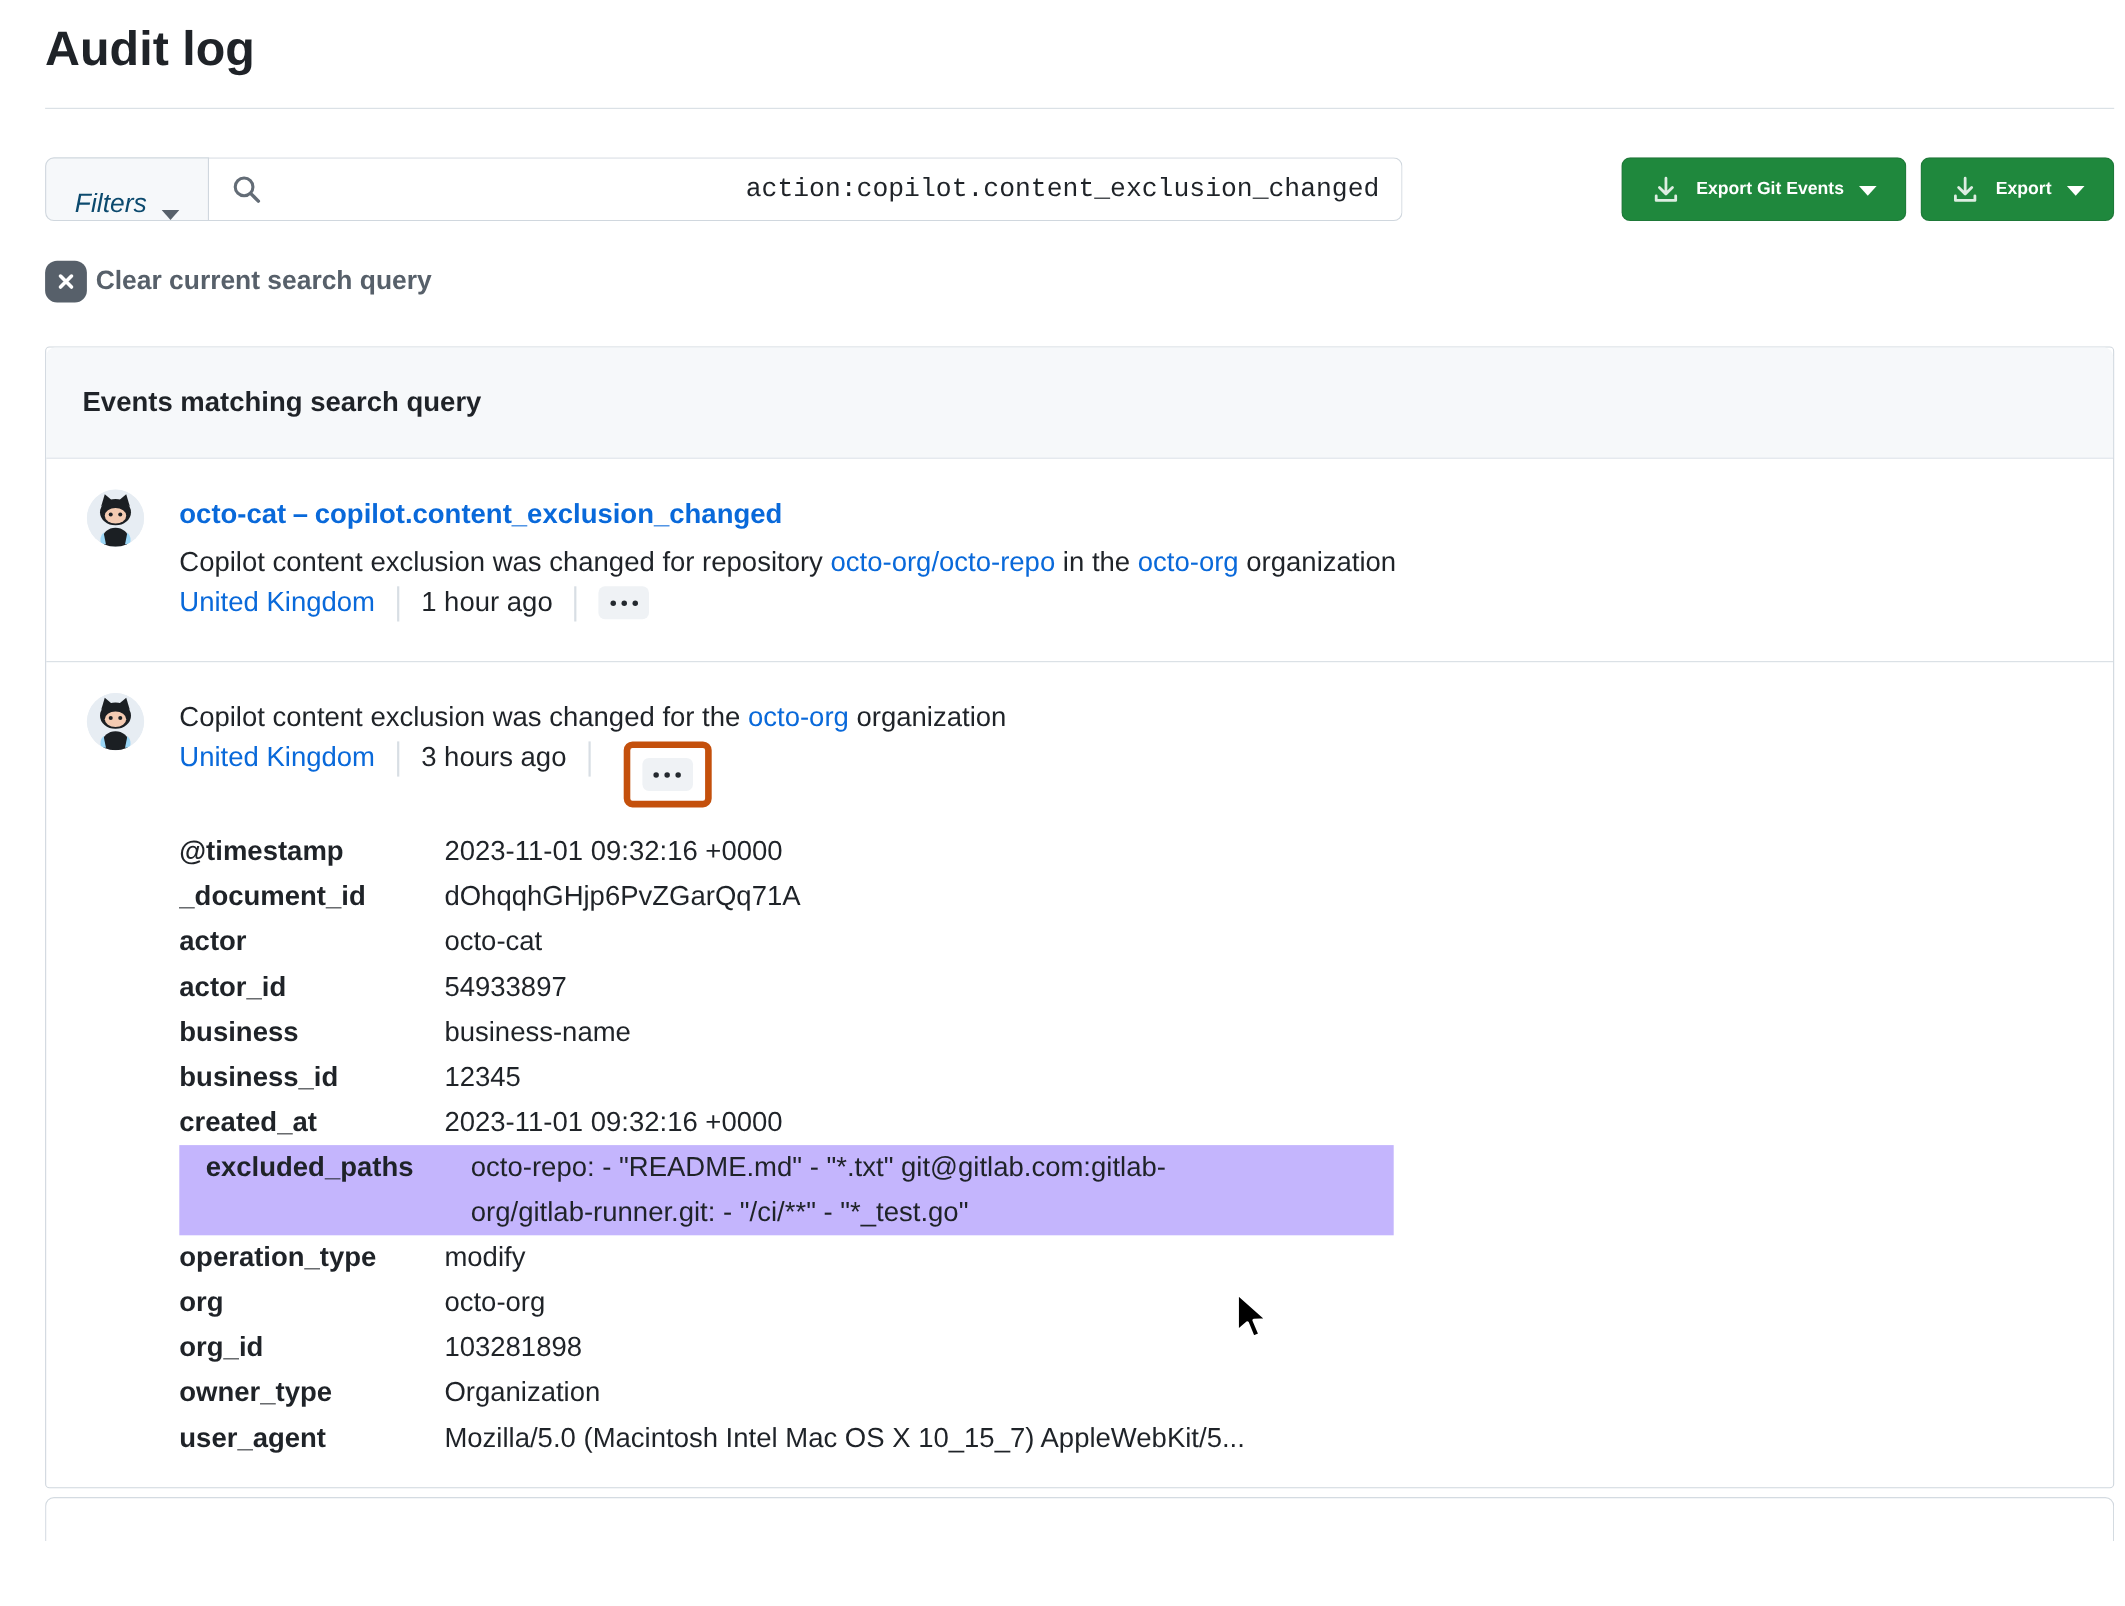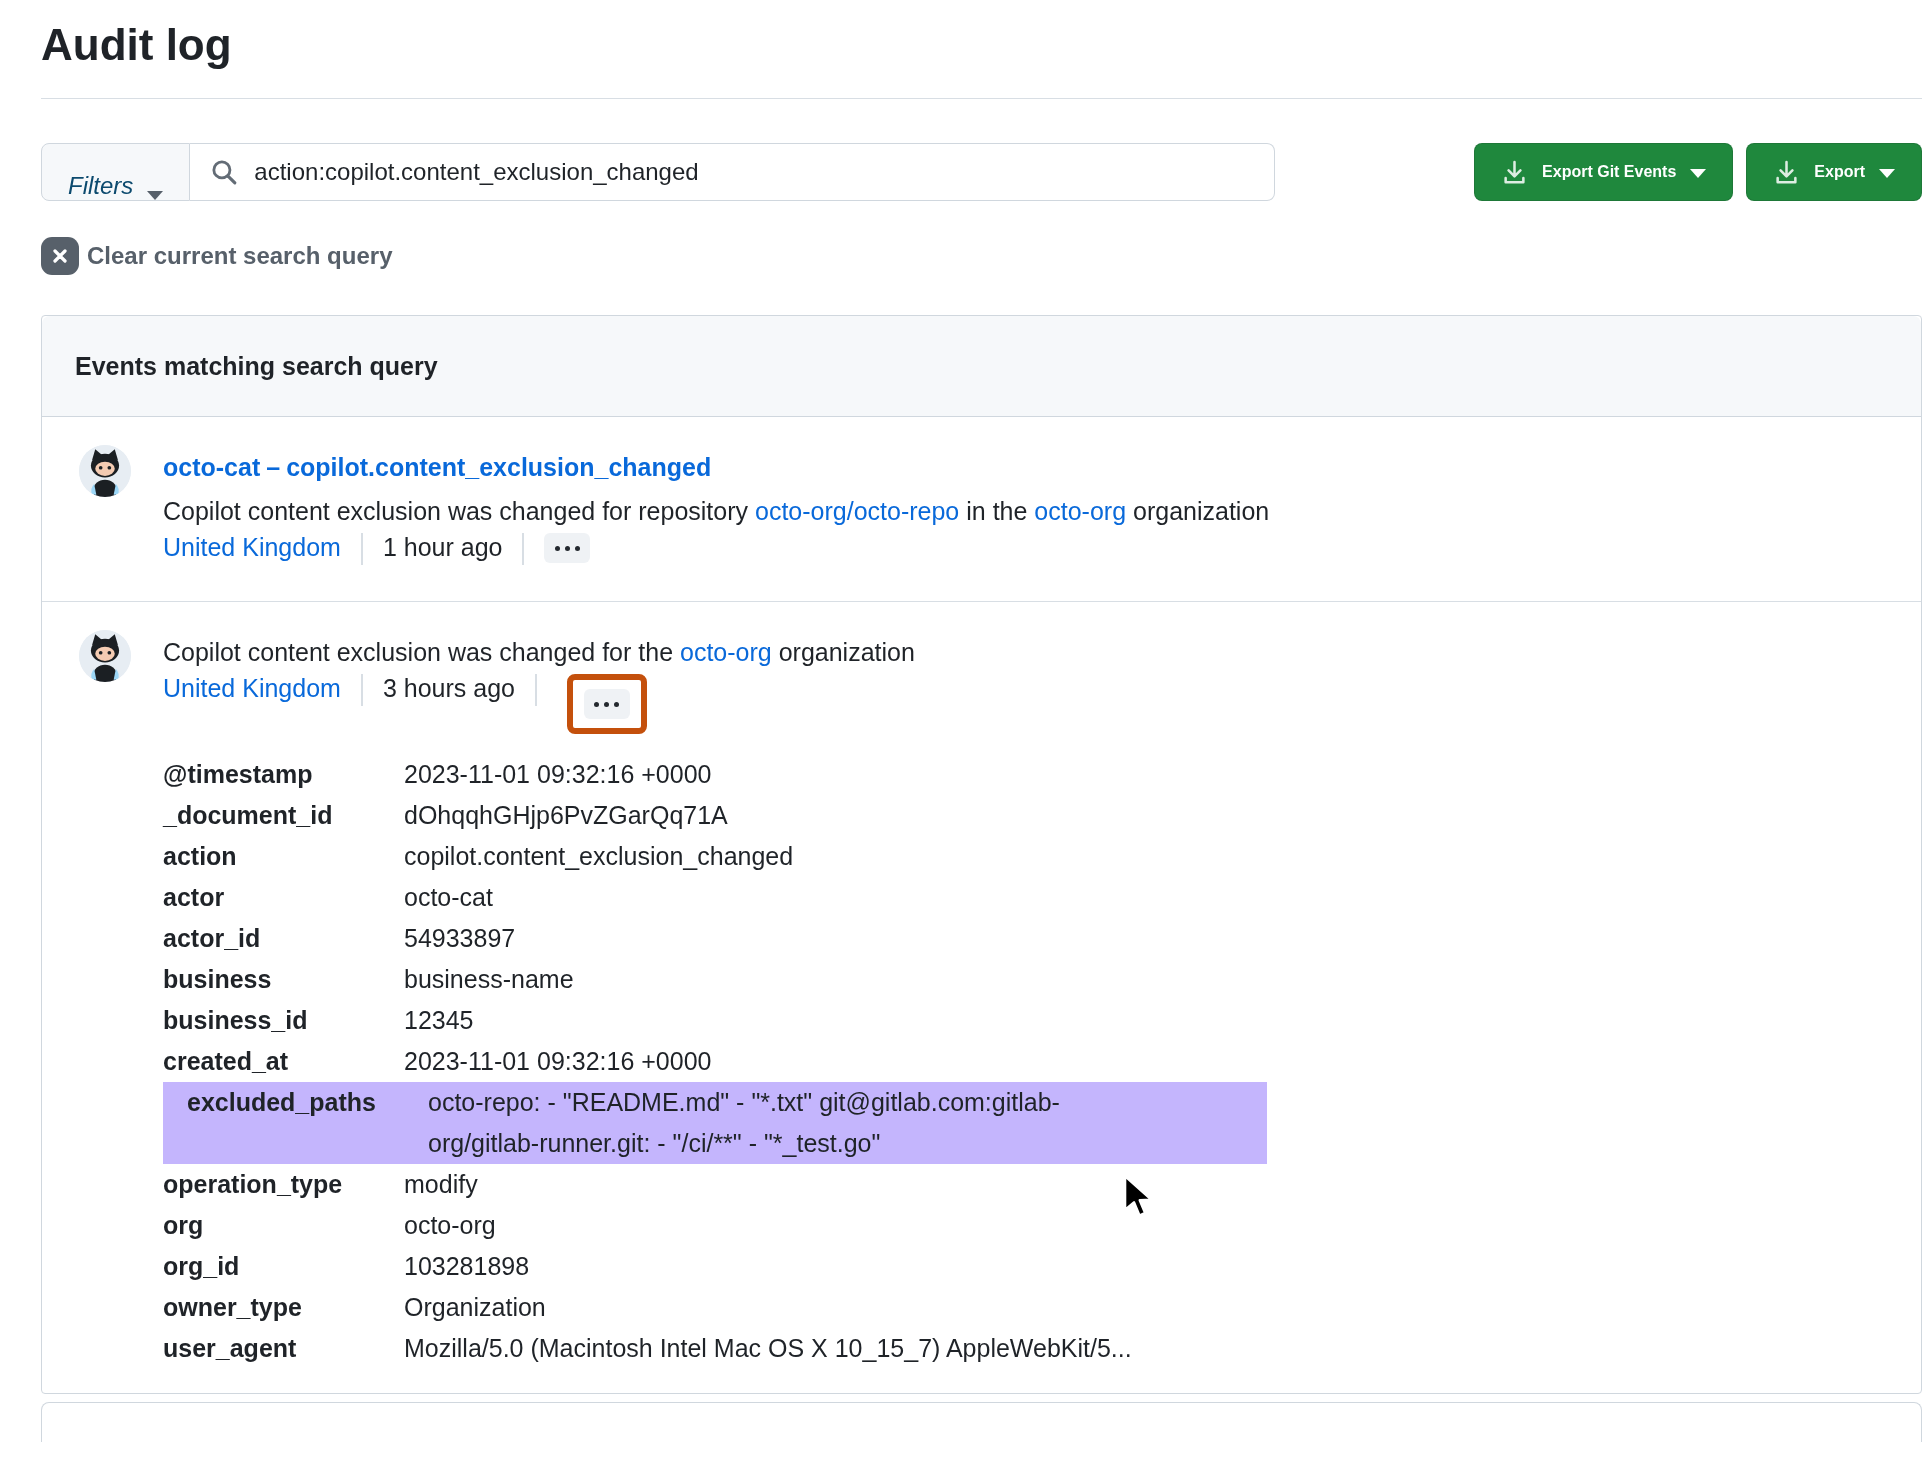--- a/index.html
+++ b/index.html
@@ -24,21 +24,21 @@
     font-size:24px; color:#0c4a6e; cursor:pointer; white-space:nowrap;font-style:italic;
   }
   .caret-dark { width:0; height:0; border-left:8px solid transparent; border-right:8px solid transparent; border-top:9px solid #57606a; margin-top:3px; }
   .search-box {
     flex:1; background:#fff; border:1px solid #d0d7de; border-left:0;
     border-radius:0 8px 8px 0; display:flex; align-items:center; gap:16px; padding:0 20px;
   }
   .search-box svg { flex:none; }
   .search-input {
     flex:1; border:none; outline:none; background:transparent;
-    font-family:Liberation Sans, sans-serif; font-size:24px; color:#1f2328; padding:0;
+    font-family:Liberation Mono, monospace; font-size:24px; color:#1f2328; padding:0;text-align:right;
   }
   .export-buttons { margin-left:auto; display:flex; gap:13px; }
   .btn-green {
     background:#1f883d; color:#fff; border:1px solid rgba(27,31,36,0.15);
     border-radius:8px; padding:0 26px; display:flex; align-items:center; gap:14px;
     font-size:16px; font-weight:700; cursor:pointer; white-space:nowrap;
   }
   .caret-white { width:0; height:0; border-left:8px solid transparent; border-right:8px solid transparent; border-top:9px solid #ffffff; margin-top:3px; }
 
   
@@ -225,26 +225,20 @@
                 <div>2023-11-01 09:32:16 +0000</div>
               </div>
             </div>
             <div class="detail-row">
               <div class="detail-key">_document_id</div>
               <div class="detail-value">
                 <div>dOhqqhGHjp6PvZGarQq71A</div>
               </div>
             </div>
             <div class="detail-row">
-              <div class="detail-key">action</div>
-              <div class="detail-value">
-                <div>copilot.content_exclusion_changed</div>
-              </div>
-            </div>
-            <div class="detail-row">
               <div class="detail-key">actor</div>
               <div class="detail-value">
                 <div>octo-cat</div>
               </div>
             </div>
             <div class="detail-row">
               <div class="detail-key">actor_id</div>
               <div class="detail-value">
                 <div>54933897</div>
               </div>

